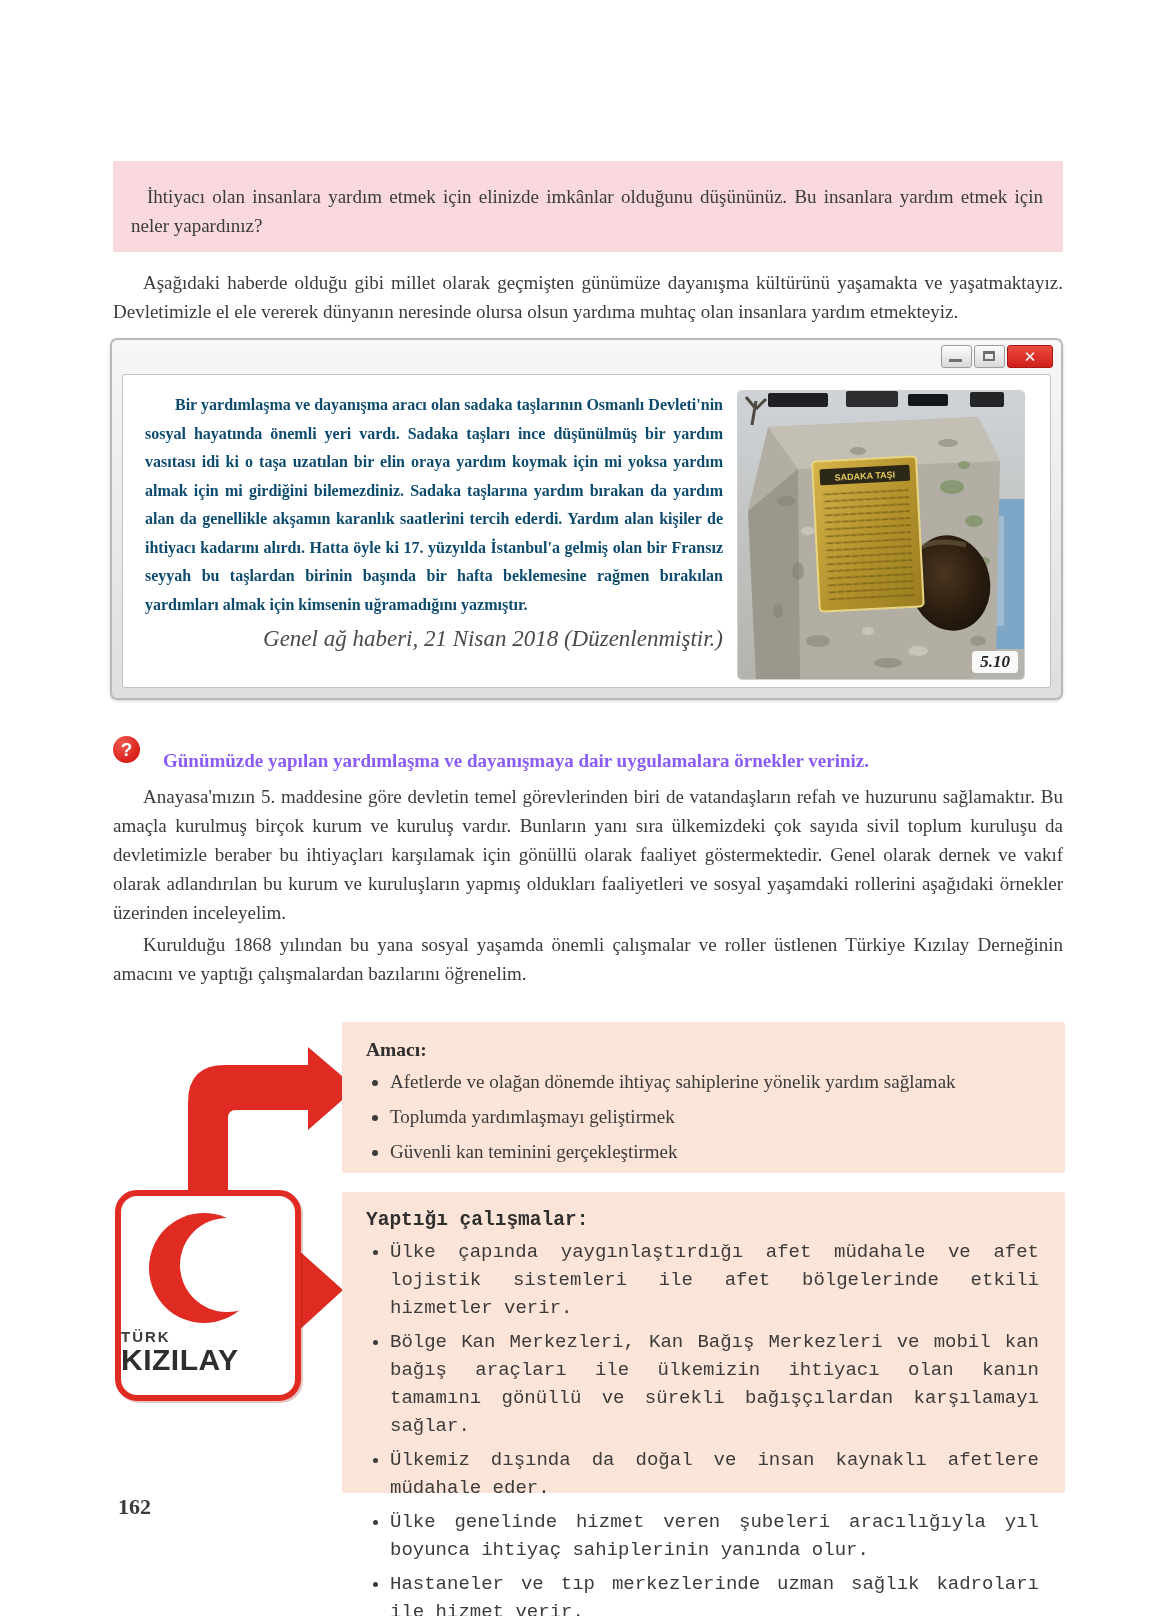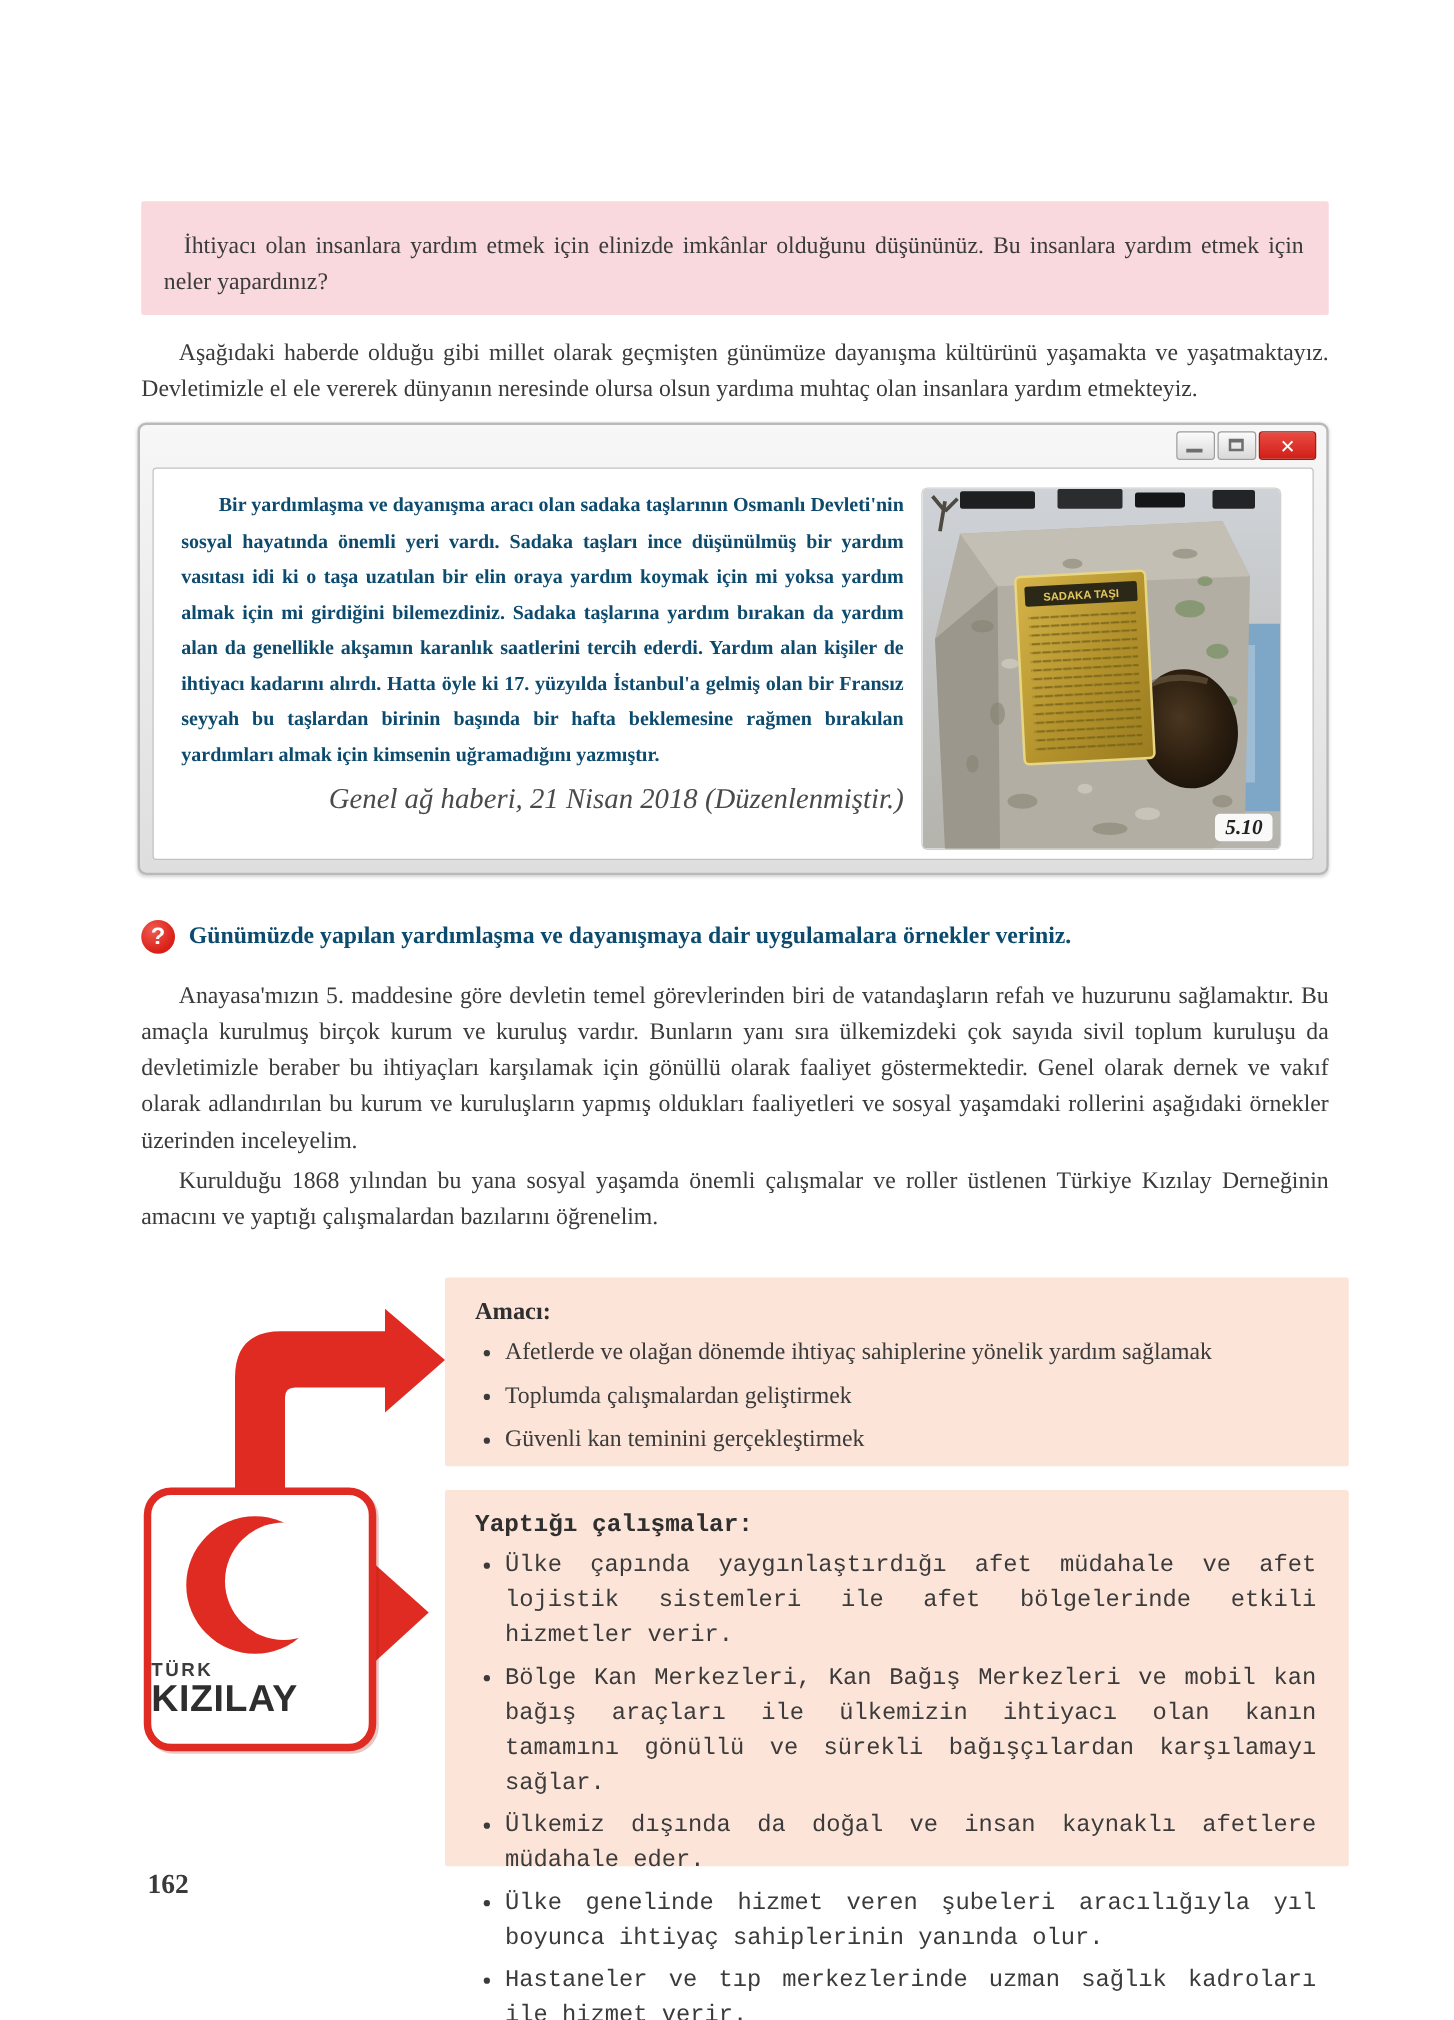--- a/index.html
+++ b/index.html
@@ -52,23 +52,23 @@
   .photo{position:absolute;top:16px;right:26px;width:286px;height:288px;border-radius:4px;overflow:hidden;
     box-shadow:0 0 0 1px #d0d0d0;}
   .photo-caption{position:absolute;right:6px;bottom:6px;background:rgba(255,255,255,.92);
     border-radius:4px;padding:1px 8px;font-size:17px;font-weight:bold;font-style:italic;color:#222;}
   
   .question-row{position:absolute;left:113px;top:735px;width:950px;display:flex;align-items:flex-start;gap:11px;}
   .q-icon{flex:0 0 auto;width:27px;height:27px;border-radius:50%;
     background:radial-gradient(circle at 35% 30%,#f05a50,#d91f17 70%);
     color:#fff;font-family:"Liberation Sans",sans-serif;font-weight:bold;font-size:19px;
     display:flex;align-items:center;justify-content:center;margin-top:1px;}
-  .q-text{margin:0;font-size:19px;font-weight:bold;line-height:28px;color:#0c4a6e;}
-  
-  .peach-box{position:absolute;left:356px;width:723px;background:#fce4d8;border-radius:2px;
+  .q-text{margin:12px;font-size:19px;font-weight:bold;line-height:28px;color:#8b5cf6;}
+  
+  .peach-box{position:absolute;left:342px;width:723px;background:#fce4d8;border-radius:2px;
     box-sizing:border-box;padding:17px 26px 12px 24px;}
   .amaci{top:1022px;height:151px;}
   .calis{top:1192px;height:301px;font-family:Liberation Mono, monospace;}
   .peach-box h3{margin:0 0 7px 0;font-size:19.5px;color:#2f2f2f;}
   .peach-box ul{margin:0;padding:0 0 0 24px;}
   .amaci li{margin:7px 0;font-size:19px;line-height:28px;}
   .calis li{margin:6px 0;font-size:19px;line-height:28px;text-align:justify;}
   
   .arrow-svg{position:absolute;left:113px;top:1010px;}
   
@@ -194,21 +194,21 @@
 
   <svg class="arrow-svg" width="250" height="430" viewBox="0 0 250 430">
     <path d="M 75 195 L 75 92 Q 75 55 112 55 L 195 55 L 195 37 L 243 78 L 195 120 L 195 100 L 123 100 Q 115 100 115 108 L 115 195 Z" fill="#e02b22"></path>
     <polygon points="183,238 230,280 183,323" fill="#e02b22"></polygon>
   </svg>
 
   <div class="peach-box amaci">
     <h3>Amacı:</h3>
     <ul>
         <li>Afetlerde ve olağan dönemde ihtiyaç sahiplerine yönelik yardım sağlamak</li>
-        <li>Toplumda çalışmalardan geliştirmek</li>
+        <li>Toplumda yardımlaşmayı geliştirmek</li>
         <li>Güvenli kan teminini gerçekleştirmek</li>
       </ul>
   </div>
 
   <div class="peach-box calis">
     <h3>Yaptığı çalışmalar:</h3>
     <ul>
         <li>Ülke çapında yaygınlaştırdığı afet müdahale ve afet lojistik sistemleri ile afet bölgelerinde etkili hizmetler verir.</li>
         <li>Bölge Kan Merkezleri, Kan Bağış Merkezleri ve mobil kan bağış araçları ile ülkemizin ihtiyacı olan kanın tamamını gönüllü ve sürekli bağışçılardan karşılamayı sağlar.</li>
         <li>Ülkemiz dışında da doğal ve insan kaynaklı afetlere müdahale eder.</li>

